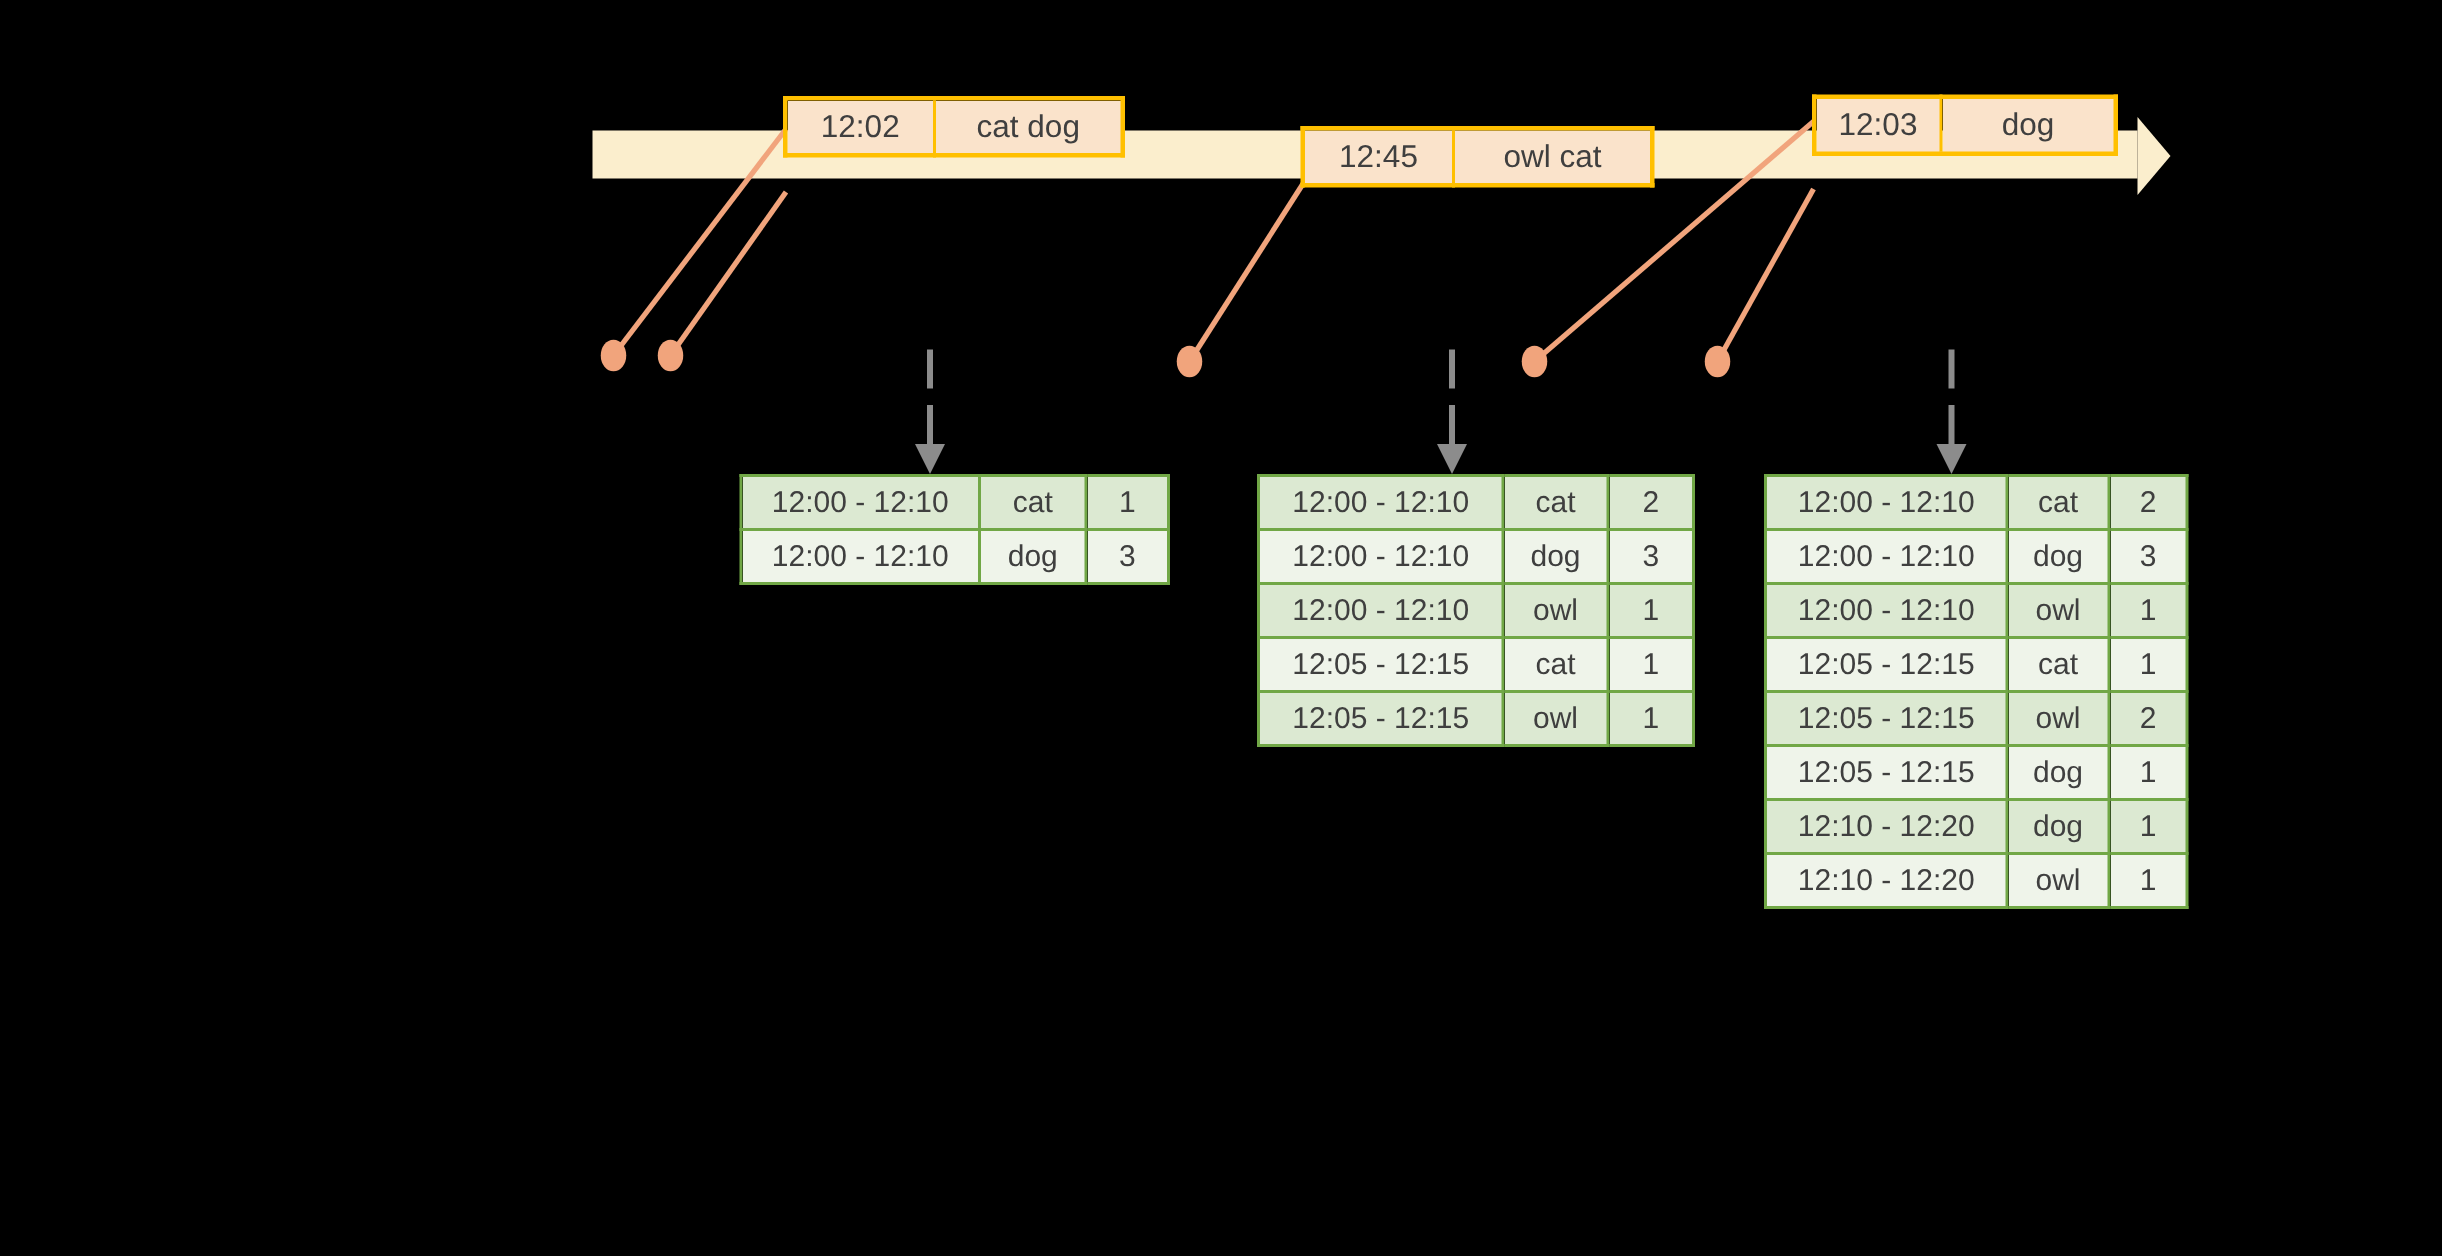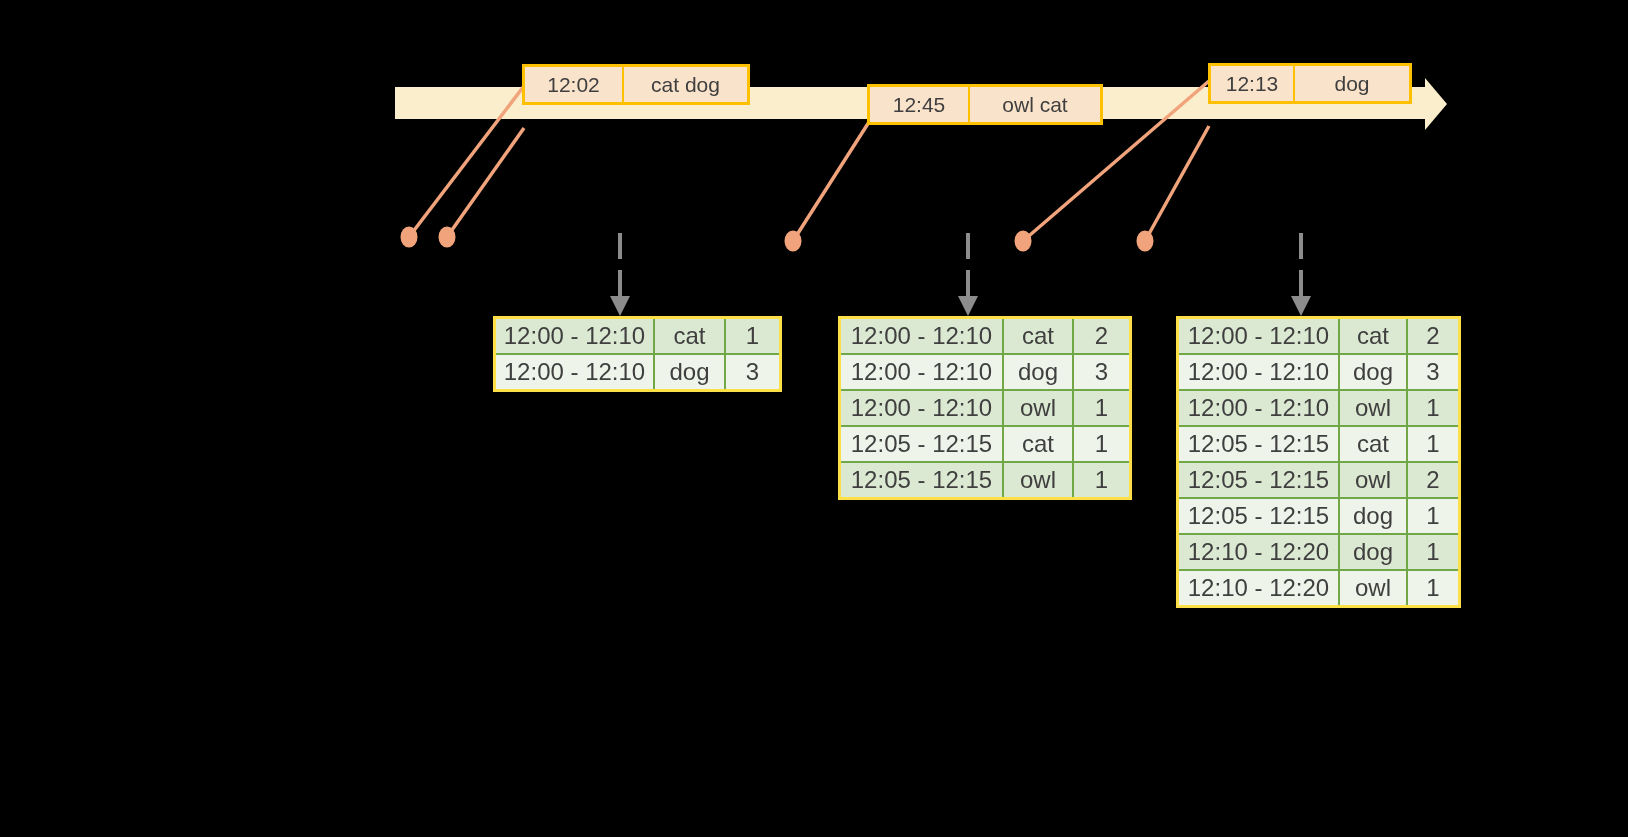--- a/index.html
+++ b/index.html
@@ -15,21 +15,21 @@
 
   table{position:absolute;border-collapse:collapse;table-layout:fixed;color:#3F3F3F}
 
   
   .etable{border:3px solid #FFC000;font-size:21px}
   .etable td{border:2px solid #FFC000;text-align:center;vertical-align:middle;height:35px;padding:0 6px;overflow:hidden;white-space:nowrap}
   .etable tr:nth-child(odd) td{background:#FAE3CB}
   .etable tr:nth-child(even) td{background:#FDF3E9}
 
   
-  .gtable{border:3px solid #fde047;font-size:24px}
+  .gtable{border:1px solid #fde047;font-size:20px}
   .gtable td{border:2px solid #71A746;text-align:center;vertical-align:middle;height:34px;padding:0 4px;overflow:hidden;white-space:nowrap}
   .gtable tr:nth-child(odd) td{background:#DCE9D2}
   .gtable tr:nth-child(even) td{background:#EFF4EA}
 </style>
 </head>
 <body>
 
 <div class="stage">
 
   <svg class="overlay" width="1628" height="837" viewBox="0 0 1628 837">
@@ -77,21 +77,21 @@
         <tr>
       <td style="width:86px">12:45</td>
       <td style="width:118px">owl cat</td>
     </tr>
   </tbody>
     </table>
 
   <table class="etable" style="left:1208px;top:63px;width:172px">
     <tbody>
         <tr>
-      <td style="width:70px">12:13</td>
+      <td style="width:70px">12:03</td>
       <td style="width:102px">dog</td>
     </tr>
   </tbody>
     </table>
 
   <table class="gtable" style="left:493px;top:316px;width:255px">
     <tbody>
         <tr>
       <td style="width:149px">12:00 - 12:10</td>
       <td style="width:61px">cat</td>

